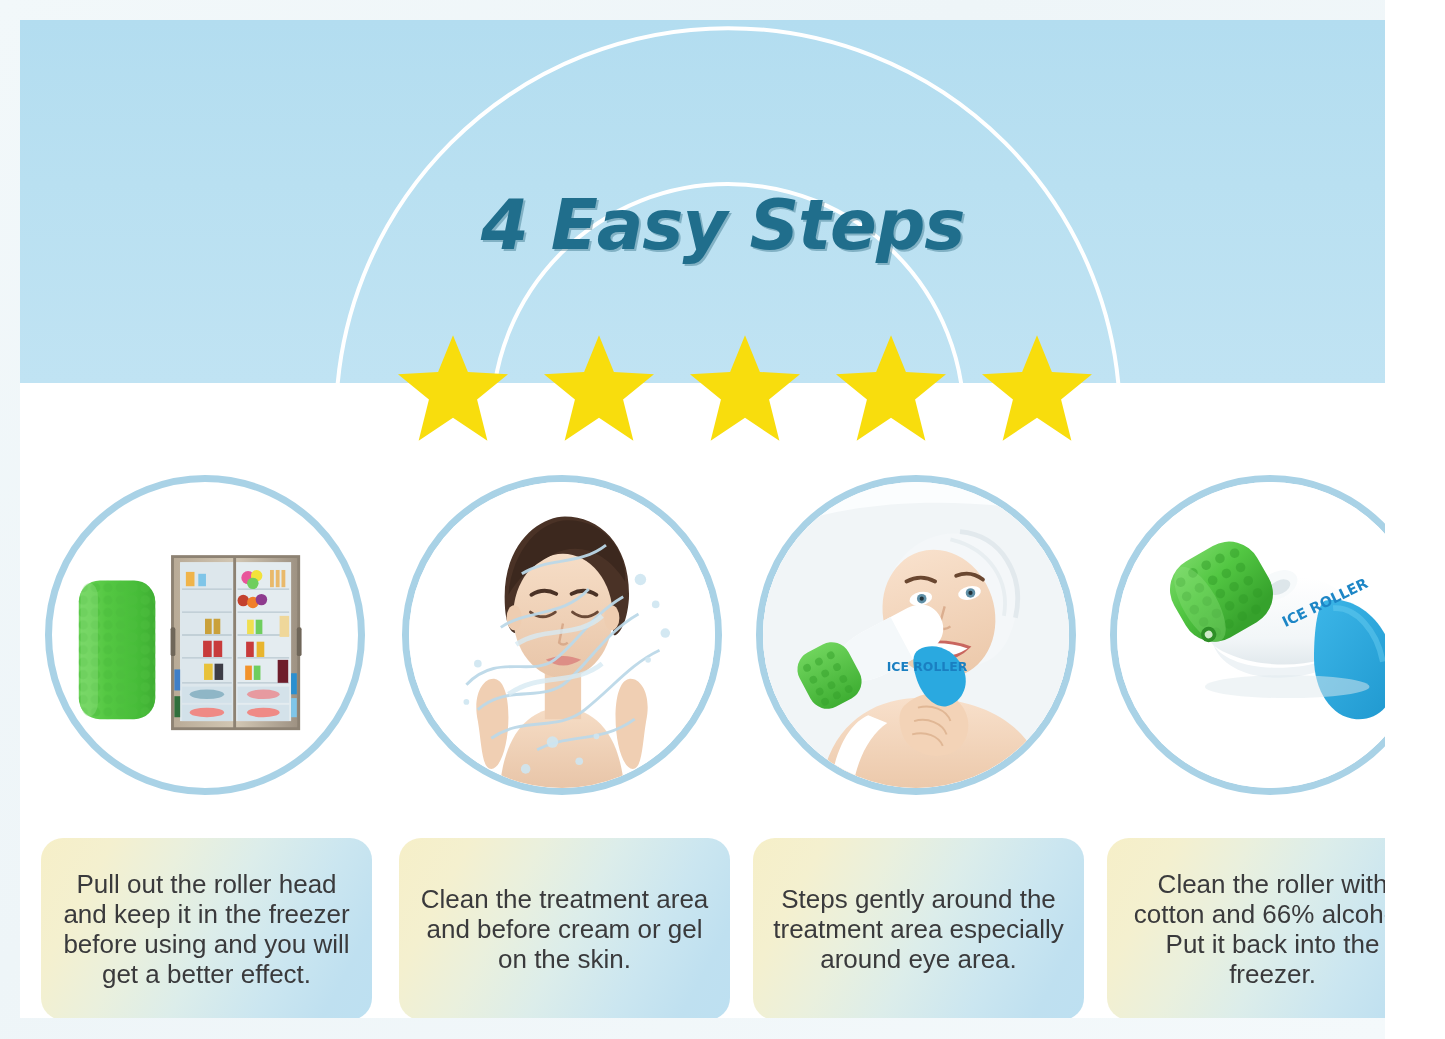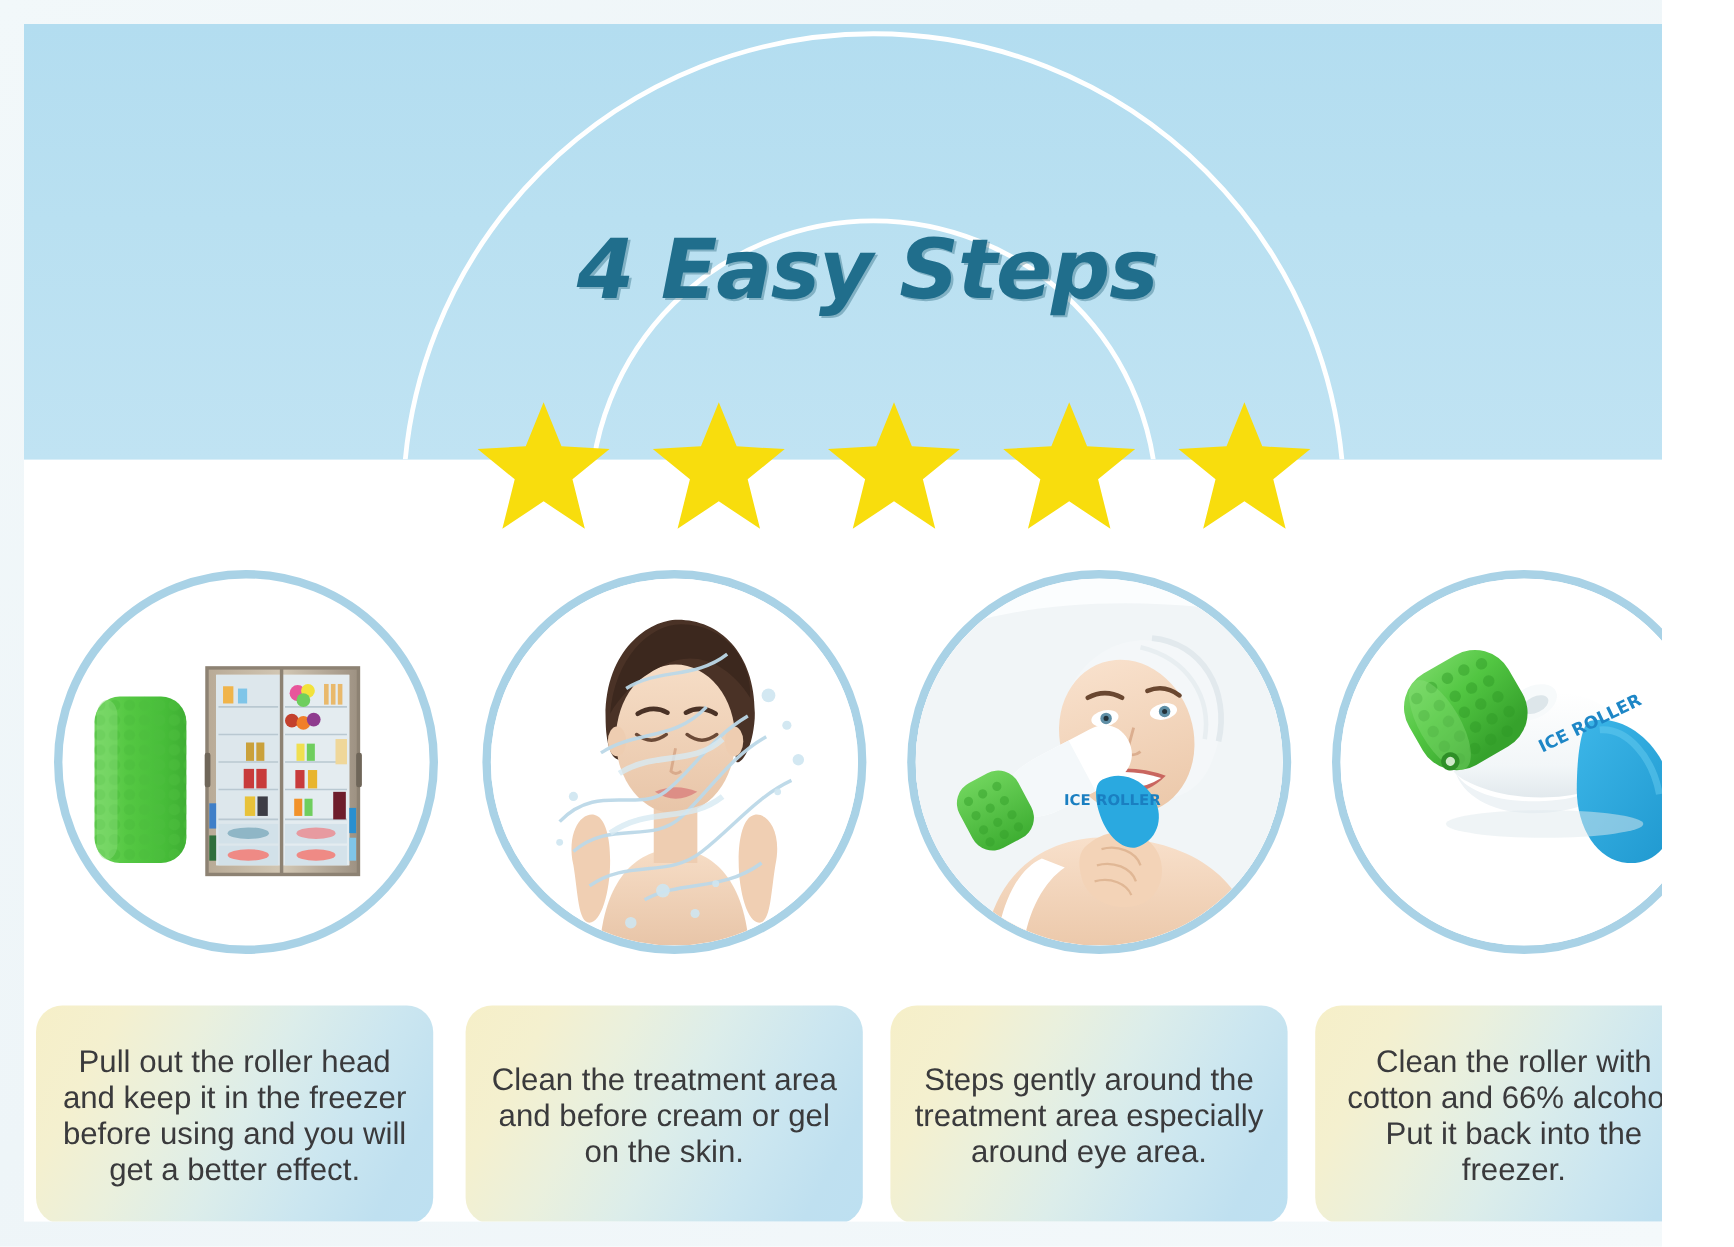--- a/index.html
+++ b/index.html
@@ -99,21 +99,21 @@
   }
   .circle.c1 { left: 25px; }
   .circle.c2 { left: 382px; }
   .circle.c3 { left: 736px; }
   .circle.c4 { left: 1090px; }
   .circle-art { position: absolute; left: 0; top: 0; width: 100%; height: 100%; }
 
   
   .captions {
     position: absolute;
-    left: 3px;
+    left: 14px;
     top: 818px;
     width: 1405px;
     height: 182px;
   }
   .caption {
     position: absolute;
     top: 0;
     width: 331px;
     height: 182px;
     border-radius: 22px;

